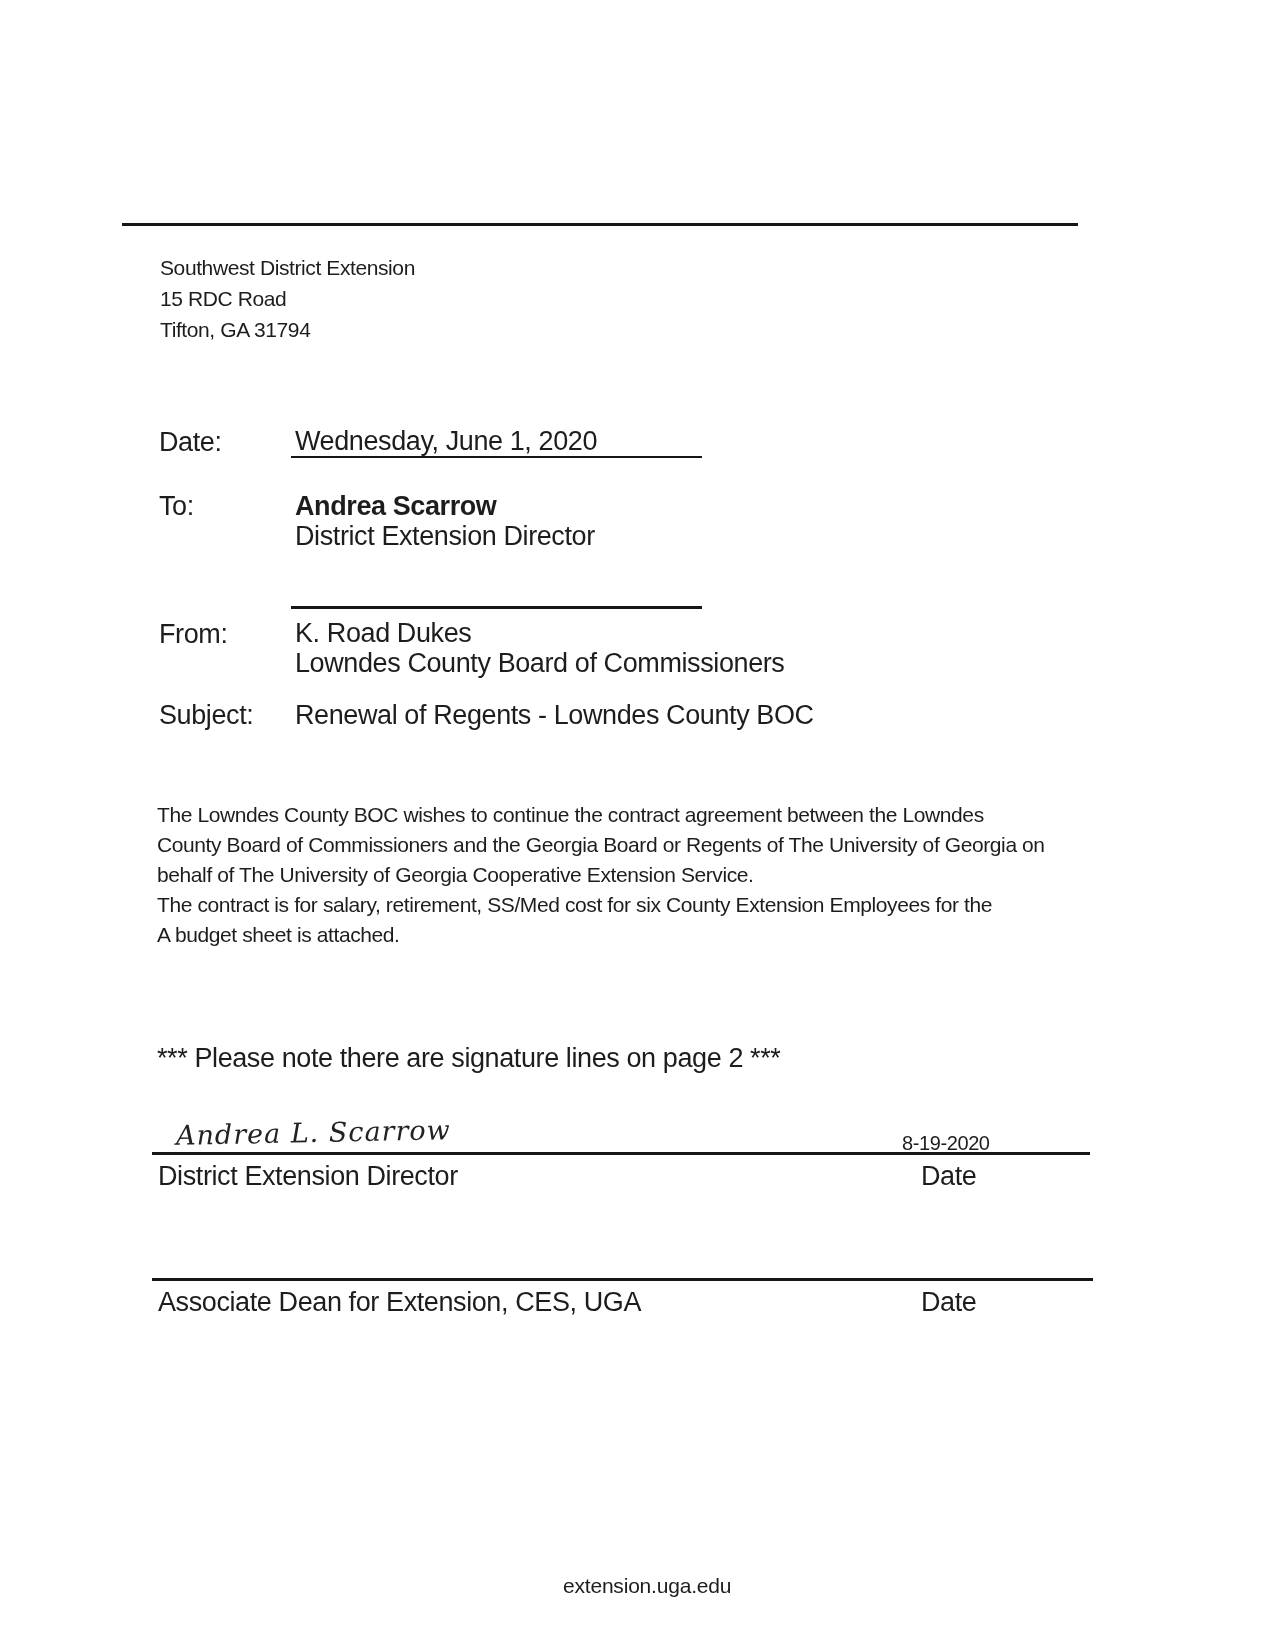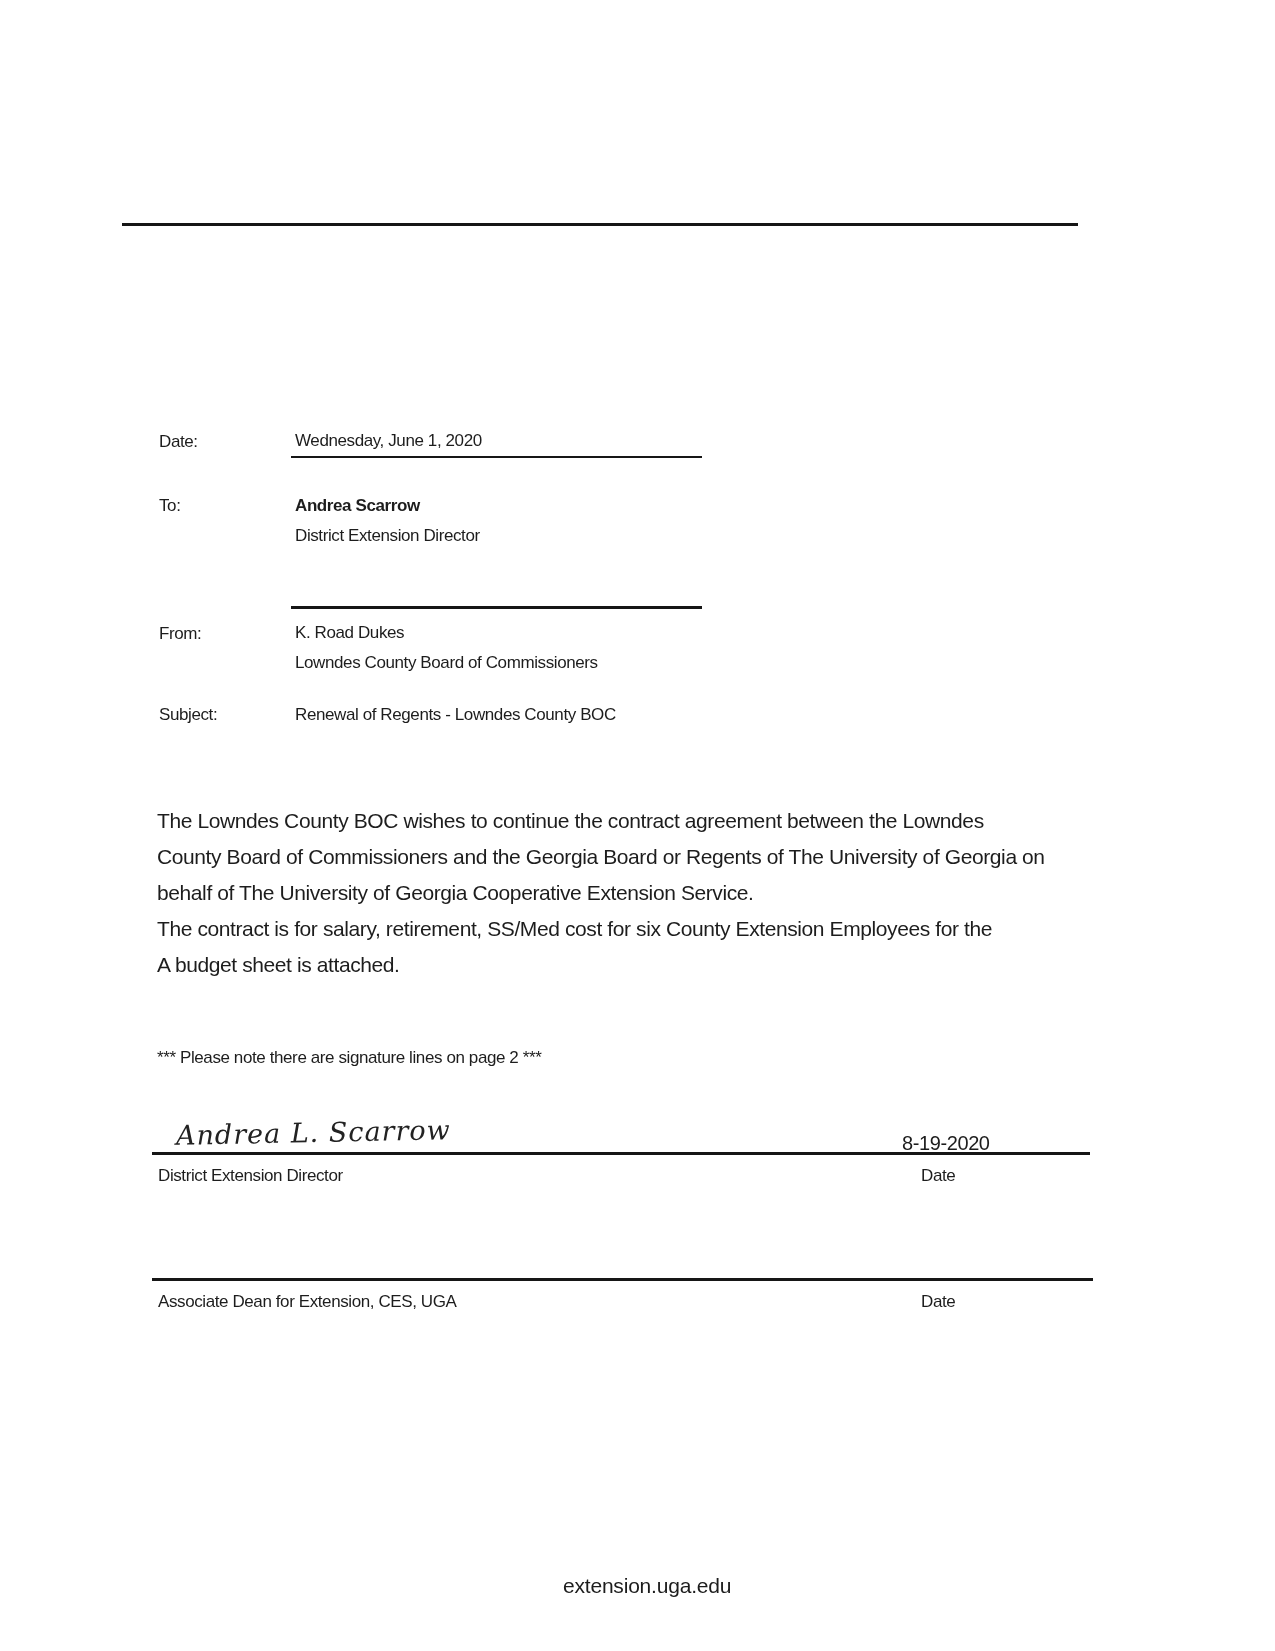--- a/index.html
+++ b/index.html
@@ -5,44 +5,49 @@
   html,body { margin:0; padding:0; background:#e8e8e8; }
   .page {
     position:relative;
     width:1275px; height:1651px;
     margin:0 auto;
     background:#ffffff;
     font-family:"Liberation Sans","DejaVu Sans",sans-serif;
     color:#1d1d1d;
     overflow:hidden;
   }
-  .t { position:absolute; white-space:nowrap; font-size:17px; letter-spacing:-0.4px; line-height:26px; }
+  .t { position:absolute; white-space:nowrap; font-size:27px; letter-spacing:-0.4px; line-height:26px; }
   .rule { position:absolute; background:#161616; }
   .sender-block .t-line { position:static; }
   .sender-block { position:absolute; left:160px; top:252px; font-size:21px; letter-spacing:-0.4px; line-height:31px; }
   .body-block { position:absolute; left:157px; top:800px; font-size:21px; letter-spacing:-0.4px; line-height:30px; }
-  .body-block div { white-space:nowrap;margin-top:6px; }
+  .body-block div { white-space:nowrap; }
   .sig-script {
     position:absolute;
     font-family:"DejaVu Serif","Liberation Serif",serif;
     font-style:italic;
     font-size:27px;
     letter-spacing:1px;
     color:#222;
     transform:rotate(-1.2deg);
   }
   .footer { position:absolute; font-size:21px; letter-spacing:-0.2px; }
 </style>
 </head>
 <body>
 
 <div class="page">
 
   <div class="rule" style="left:122px; top:223px; width:956px; height:3px;"></div>
 
+  <div class="sender-block">
+    <div class="t-line">Southwest District Extension</div>
+    <div class="t-line">15 RDC Road</div>
+    <div class="t-line">Tifton, GA 31794</div>
+  </div>
 
   <div class="t" style="left:159px; top:429px;">Date:</div>
   <div class="t" style="left:295px; top:428px;">Wednesday, June 1, 2020</div>
   <div class="rule" style="left:291px; top:456px; width:411px; height:2px;"></div>
 
   <div class="t" style="left:159px; top:493px;">To:</div>
   <div class="t" style="left:295px; top:493px;font-weight:bold;">Andrea Scarrow</div>
   <div class="t" style="left:295px; top:523px;">District Extension Director</div>
 
   <div class="rule" style="left:291px; top:606px; width:411px; height:3px;"></div>

